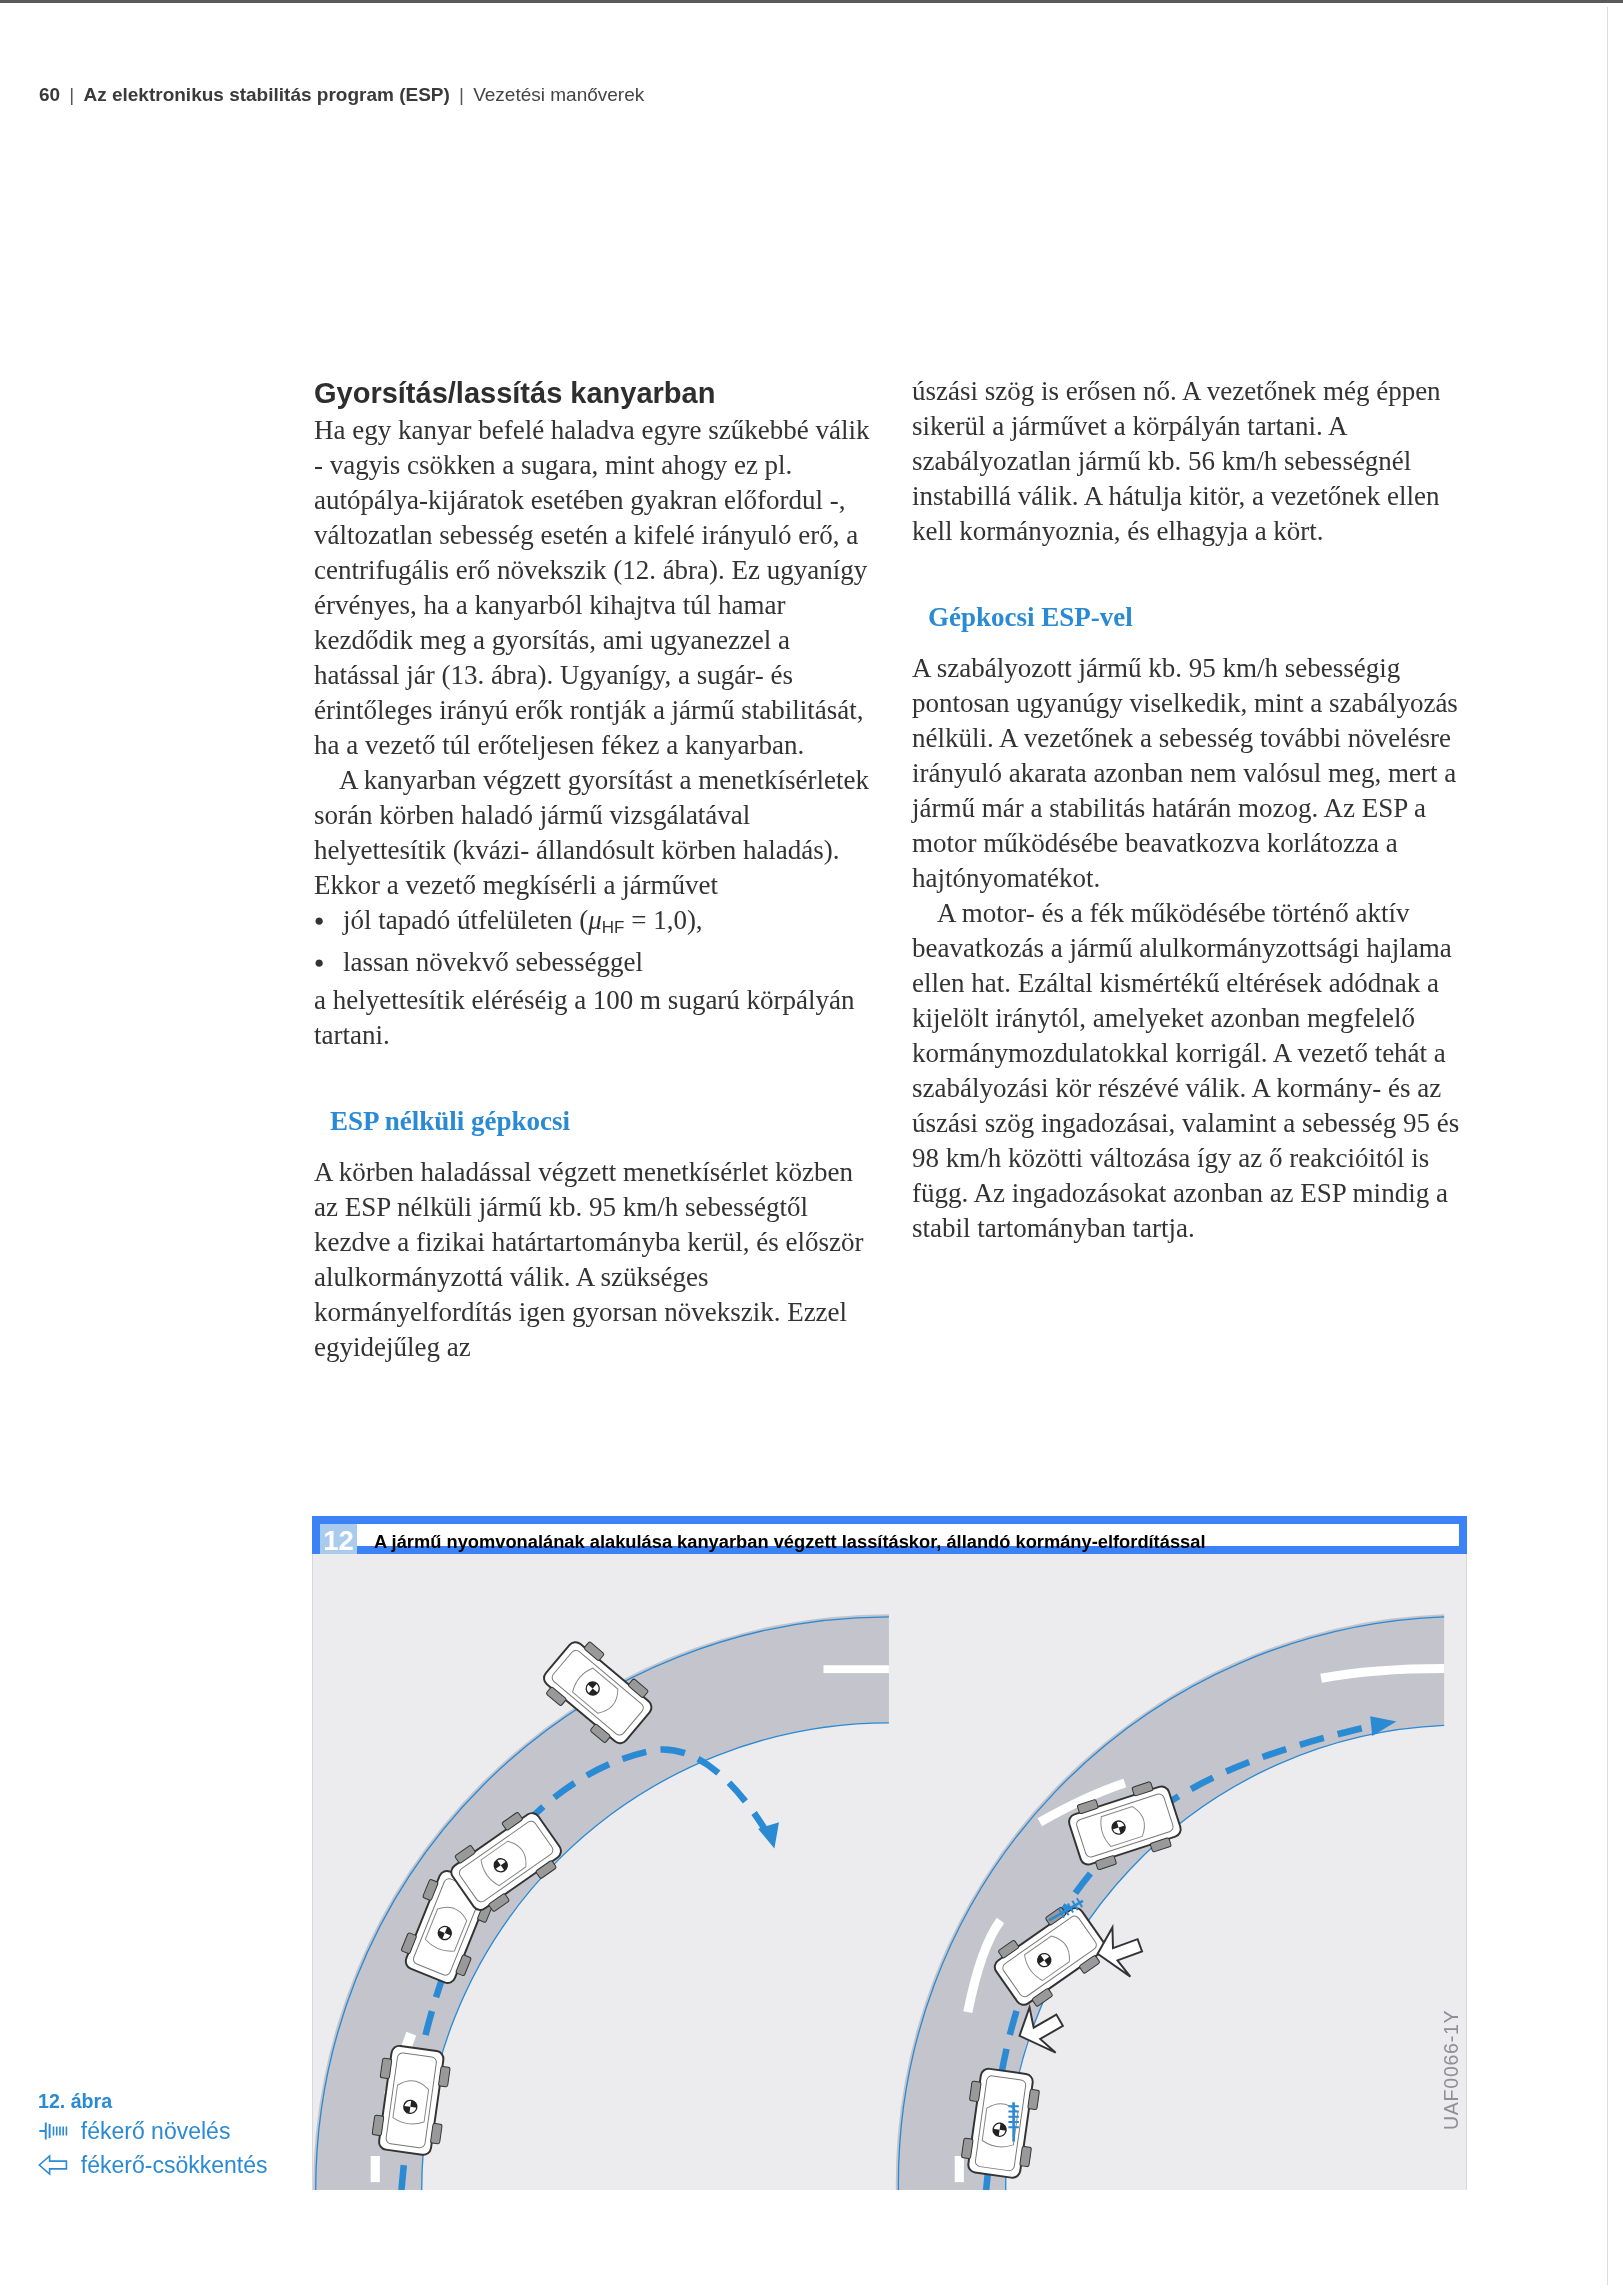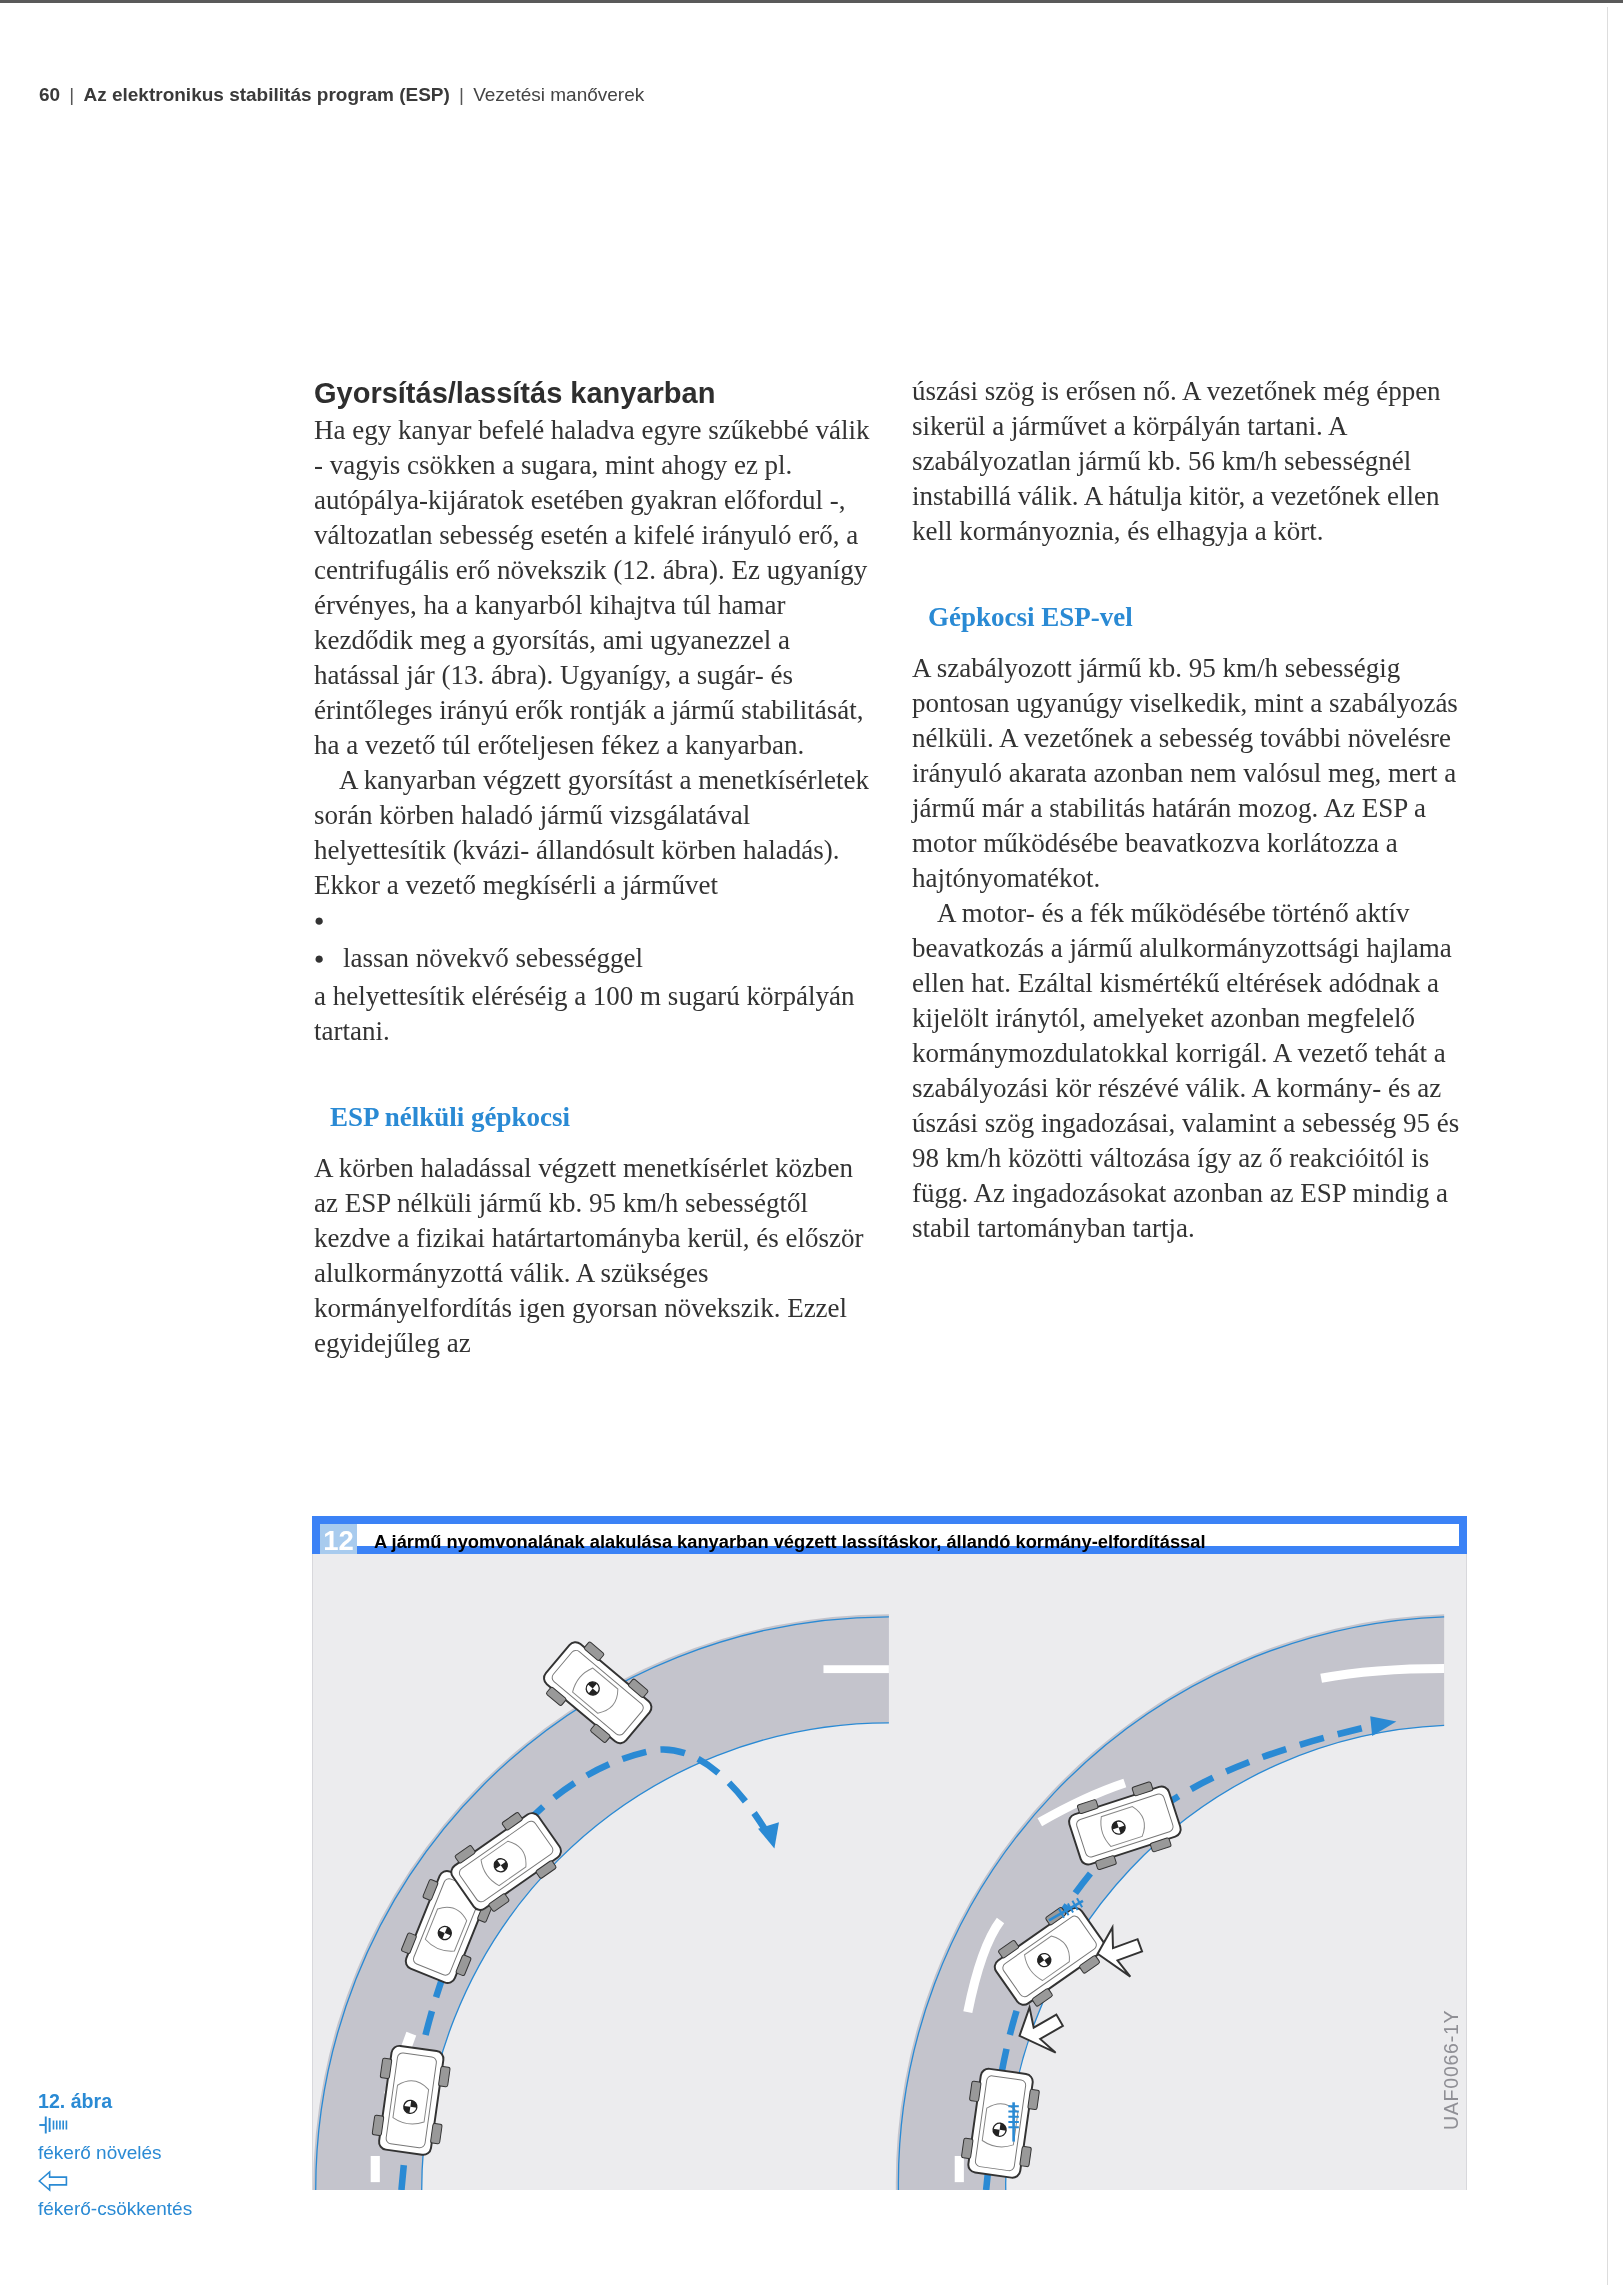--- a/index.html
+++ b/index.html
@@ -52,39 +52,40 @@
   }
   .fig-body { position: absolute; left: 0; top: 38px; width: 1155px; height: 636px; background: #ececee; border-left: 1.3px solid #d8d8dc; border-right: 1.3px solid #d8d8dc; box-sizing: border-box; }
   .fig-body svg { position: absolute; top: 0; }
   .fig-code {
     position: absolute; left: 1127px; top: 576px; transform-origin: left top; transform: rotate(-90deg);
     font-family: "Liberation Sans", "DejaVu Sans", sans-serif; font-size: 19.6px; color: #8f8f95; white-space: nowrap; letter-spacing: 0.7px;
   }
 
   .caption { position: absolute; left: 38px; top: 2088px; font-family: "Liberation Sans", "DejaVu Sans", sans-serif; color: #2a8ad4; }
   .caption .cap-title { font-weight: bold; font-size: 19.6px; line-height: 26px; }
-  .caption .leg { display: flex; align-items: flex-start; font-size: 19px; line-height: 34px; flex-direction: column; }
+  .caption .leg { display: flex; align-items: center; font-size: 23px; line-height: 34px; }
   .caption .leg svg { width: 31px; height: 22px; margin-right: 11.8px; }
 </style>
 </head>
 <body>
 
 <div class="scan-top"></div>
 <div class="scan-edge"></div>
 
 <div class="running-head">
   <span class="pg">60</span><span class="sep">|</span><span class="title">Az elektronikus stabilitás program (ESP)</span><span class="sep">|</span><span class="sub">Vezetési manőverek</span>
 </div>
 
 <div class="col col-left">
   <h2 class="h-section">Gyorsítás/lassítás kanyarban</h2>
   <p>Ha egy kanyar befelé haladva egyre szűkebbé válik - vagyis csökken a sugara, mint ahogy ez pl. autópálya-kijáratok esetében gyakran előfordul -, változatlan sebesség esetén a kifelé irányuló erő, a centrifugális erő növekszik (12. ábra). Ez ugyanígy érvényes, ha a kanyarból kihajtva túl hamar kezdődik meg a gyorsítás, ami ugyanezzel a hatással jár (13. ábra). Ugyanígy, a sugár- és érintőleges irányú erők rontják a jármű stabilitását, ha a vezető túl erőteljesen fékez a kanyarban.</p>
   <p class="indent">A kanyarban végzett gyorsítást a menetkísérletek során körben haladó jármű vizsgálatával helyettesítik (kvázi- állandósult körben haladás). Ekkor a vezető megkísérli a járművet</p>
   <div class="bullet">
     <span class="dot"></span>
+    <span><span>jól tapadó útfelületen (</span><span class="mu">μ</span><sub class="hf">HF</sub><span> = 1,0),</span></span>
   </div>
   <div class="bullet">
     <span class="dot"></span>
     <span>lassan növekvő sebességgel</span>
   </div>
   <p>a helyettesítik eléréséig a 100 m sugarú körpályán tartani.</p>
   <div class="gap"></div>
   <h3 class="h-sub">ESP nélküli gépkocsi</h3>
   <p>A körben haladással végzett menetkísérlet közben az ESP nélküli jármű kb. 95 km/h sebességtől kezdve a fizikai határtartományba kerül, és először alulkormányzottá válik. A szükséges kormányelfordítás igen gyorsan növekszik. Ezzel egyidejűleg az</p>
 </div>

